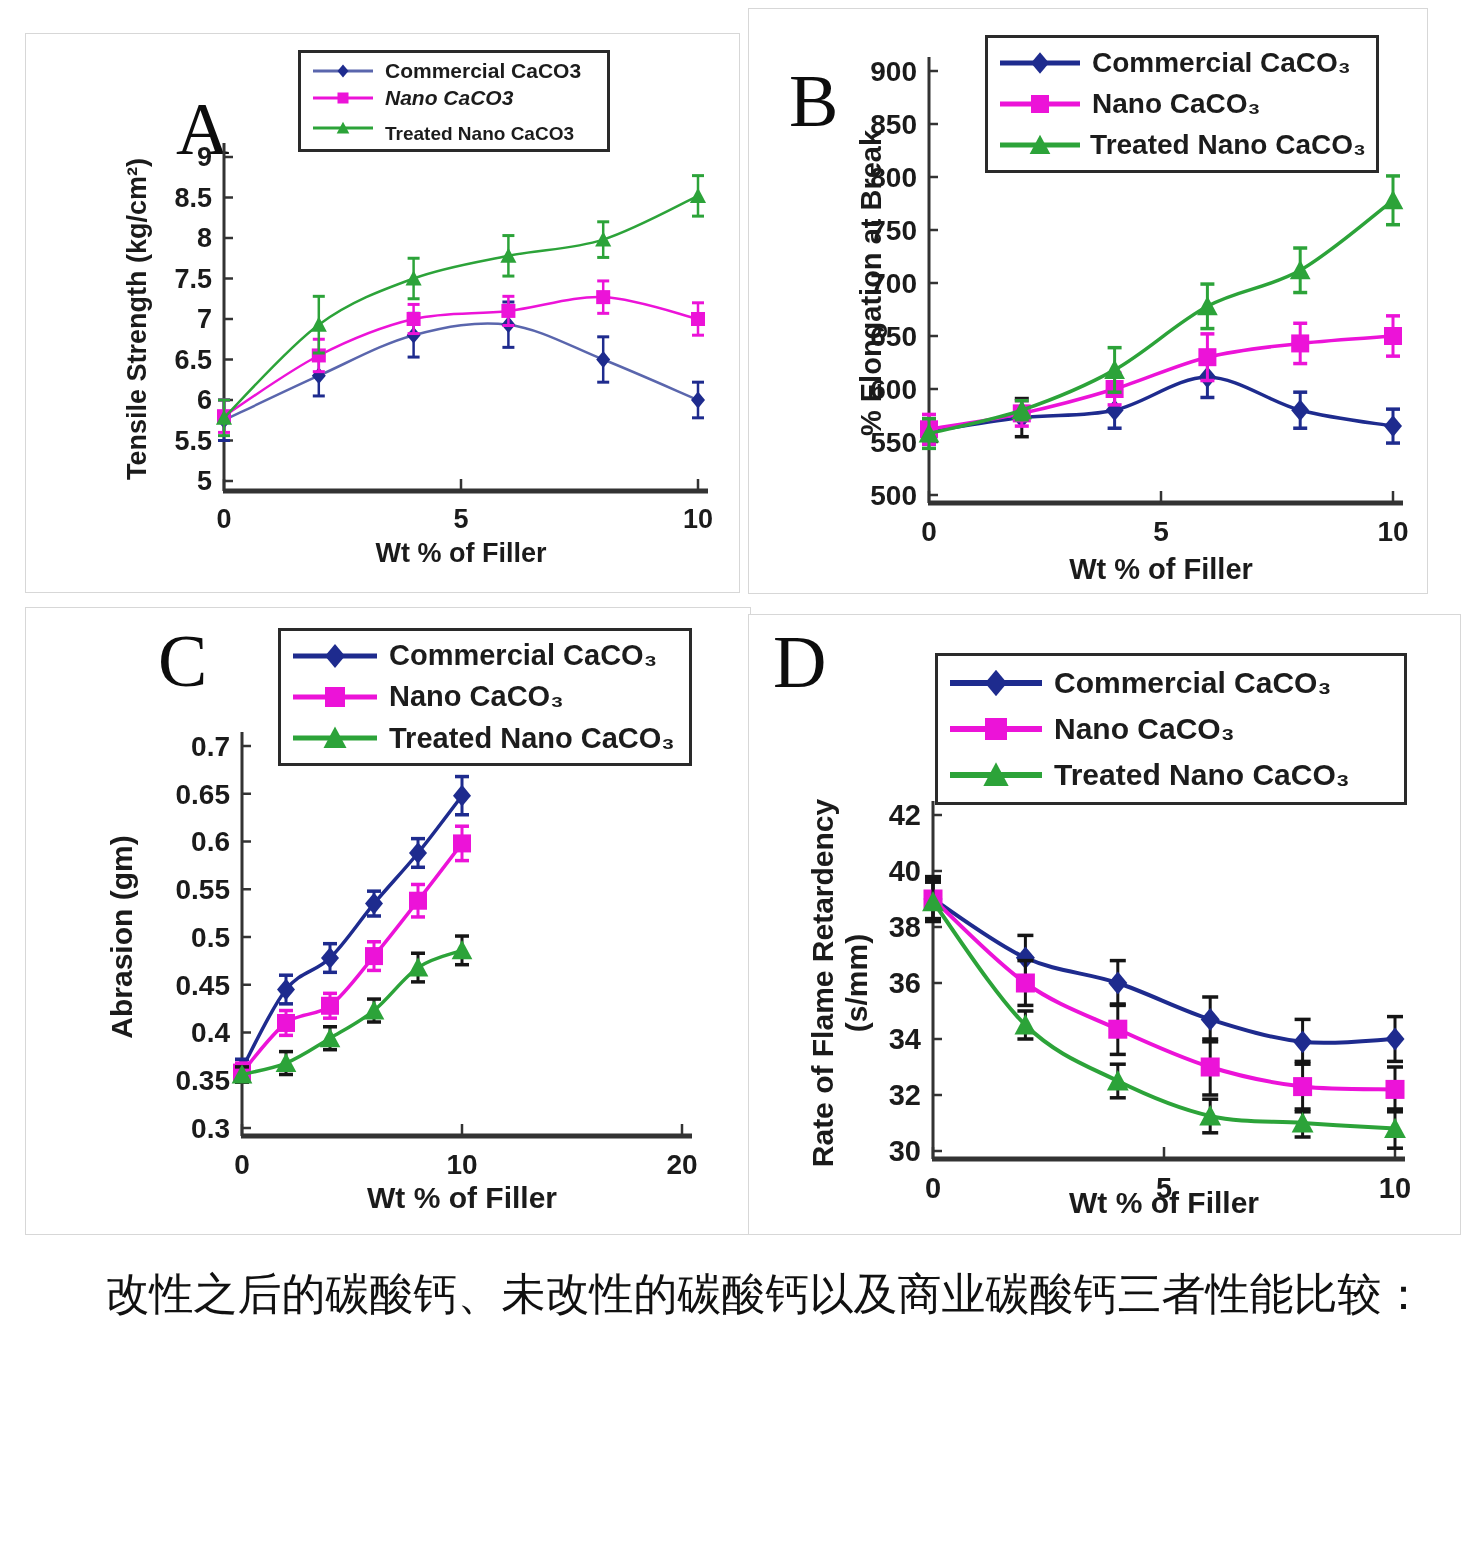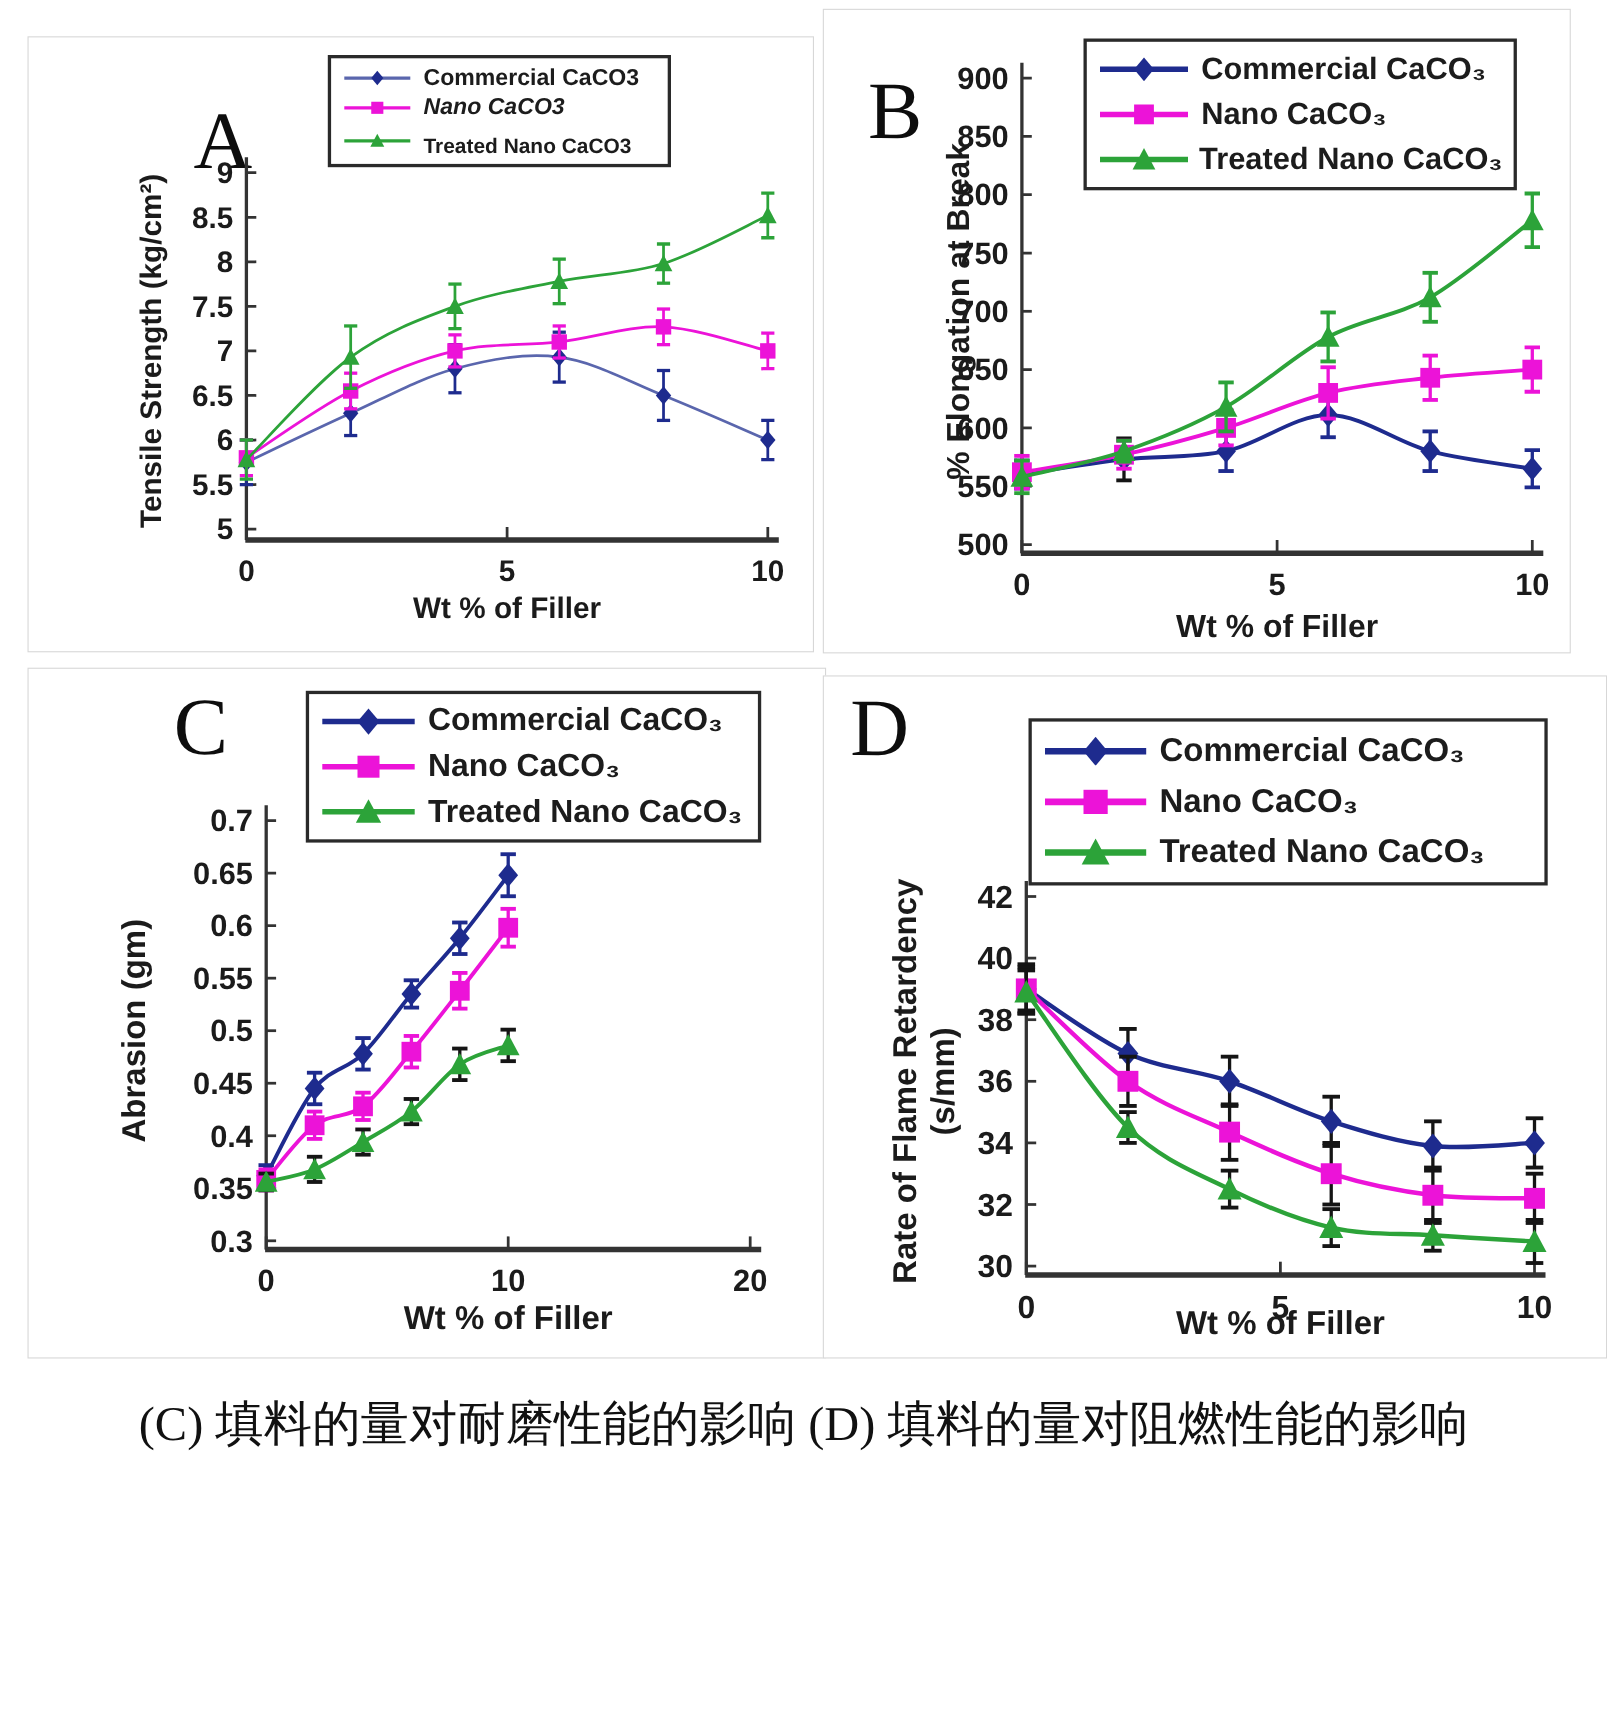--- a/index.html
+++ b/index.html
@@ -541,15 +541,15 @@
           <svg width="96" height="26">
             <line x1="2" y1="13" x2="94" y2="13" stroke="#2ca339" stroke-width="6"></line>
             <path d="M 48 0.3500000000000014 L 60.65 24 L 35.35 24 Z" fill="#2ca339"></path>
           </svg>
           <span class="legend-label" style="font-size: 30px;">Treated Nano CaCO₃</span>
         </div>
       </div>
     </section>
 
   <div class="caption">
-    <p>(C) 填料的量对耐磨性能的影响 (D) 填料的量对阻燃性能的影响</p>
+    <p class="first">改性之后的碳酸钙、未改性的碳酸钙以及商业碳酸钙三者性能比较：</p>
   </div>
 </div>
 
 </body></html>

